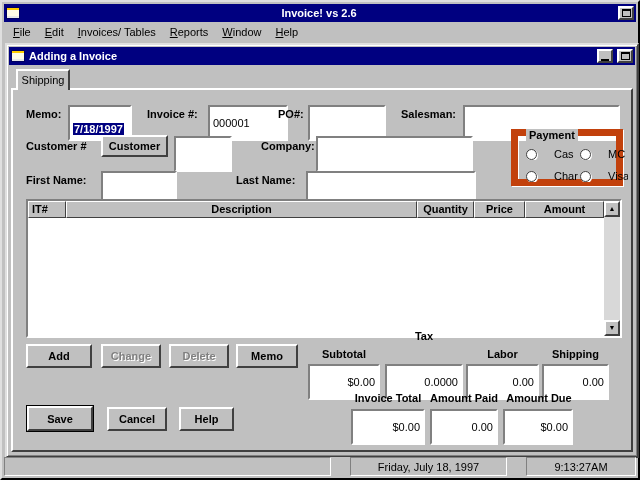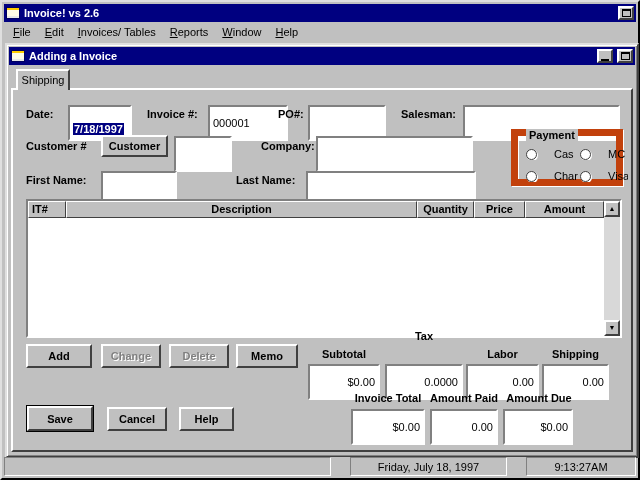--- a/index.html
+++ b/index.html
@@ -5,21 +5,21 @@
   * { box-sizing: border-box; margin: 0; padding: 0; }
   html,body { width:640px; height:480px; }
   body { background:#000; font-family:"Liberation Sans", sans-serif; font-size:11px; color:#000; }
 
   .app { position:absolute; left:0; top:0; width:640px; height:480px;
          background:#c0c0c0; border:2px solid; border-color:#dfdfdf #000 #000 #dfdfdf; }
 
   
   .titlebar { position:absolute; left:2px; top:2px; right:2px; height:18px;
               background:#000080; color:#fff; display:flex; align-items:center;
-              gap:4px; padding:0 2px; font-weight:bold; }
+              gap:4px; padding:0 2px; font-weight:bold;text-align:center; }
   .title-text { flex:1; white-space:nowrap; overflow:hidden; }
   .tb-btn { width:16px; height:14px; background:#c0c0c0; border:2px solid;
             border-color:#fff #404040 #404040 #fff; display:inline-flex;
             align-items:center; justify-content:center; padding:0; }
   .g-max { width:9px; height:8px; border:1px solid #000; border-top-width:2px; }
   .g-min { width:8px; height:2px; background:#000; margin-top:7px; }
 
   .app-icon16 { width:14px; height:12px; background:#fffbe8; border:1px solid #000060;
                 box-shadow: inset 0 2px 0 #ffcc00, inset 0 -2px 0 #e8e8e8; flex:none; }
 
@@ -133,21 +133,21 @@
           </button>
         <button class="tb-btn">
             <span class="g-max"></span>
           </button>
       </div>
 
       <div class="tab"><span>Shipping</span></div>
 
       <div class="panel">
 
-        <span class="lbl" style="left:13px; top:18px;">Date:</span>
+        <span class="lbl" style="left:13px; top:18px;">Memo:</span>
         <div class="field" style="left:55px; top:15px; width:64px;"><span class="sel-text">7/18/1997</span></div>
         <span class="lbl" style="left:134px; top:18px;">Invoice #:</span>
         <input class="field" style="left: 195px; top: 15px; width: 80px;" value="000001">
         <span class="lbl" style="left:265px; top:18px;">PO#:</span>
         <input class="field" style="left: 295px; top: 15px; width: 78px;" value="">
         <span class="lbl" style="left:388px; top:18px;">Salesman:</span>
         <input class="field" style="left: 450px; top: 15px; width: 157px;" value="">
 
         <span class="lbl" style="left:13px; top:50px;">Customer #</span>
         <button class="btn" style="left:88px; top:45px; width:67px; height:22px;">Customer</button>

